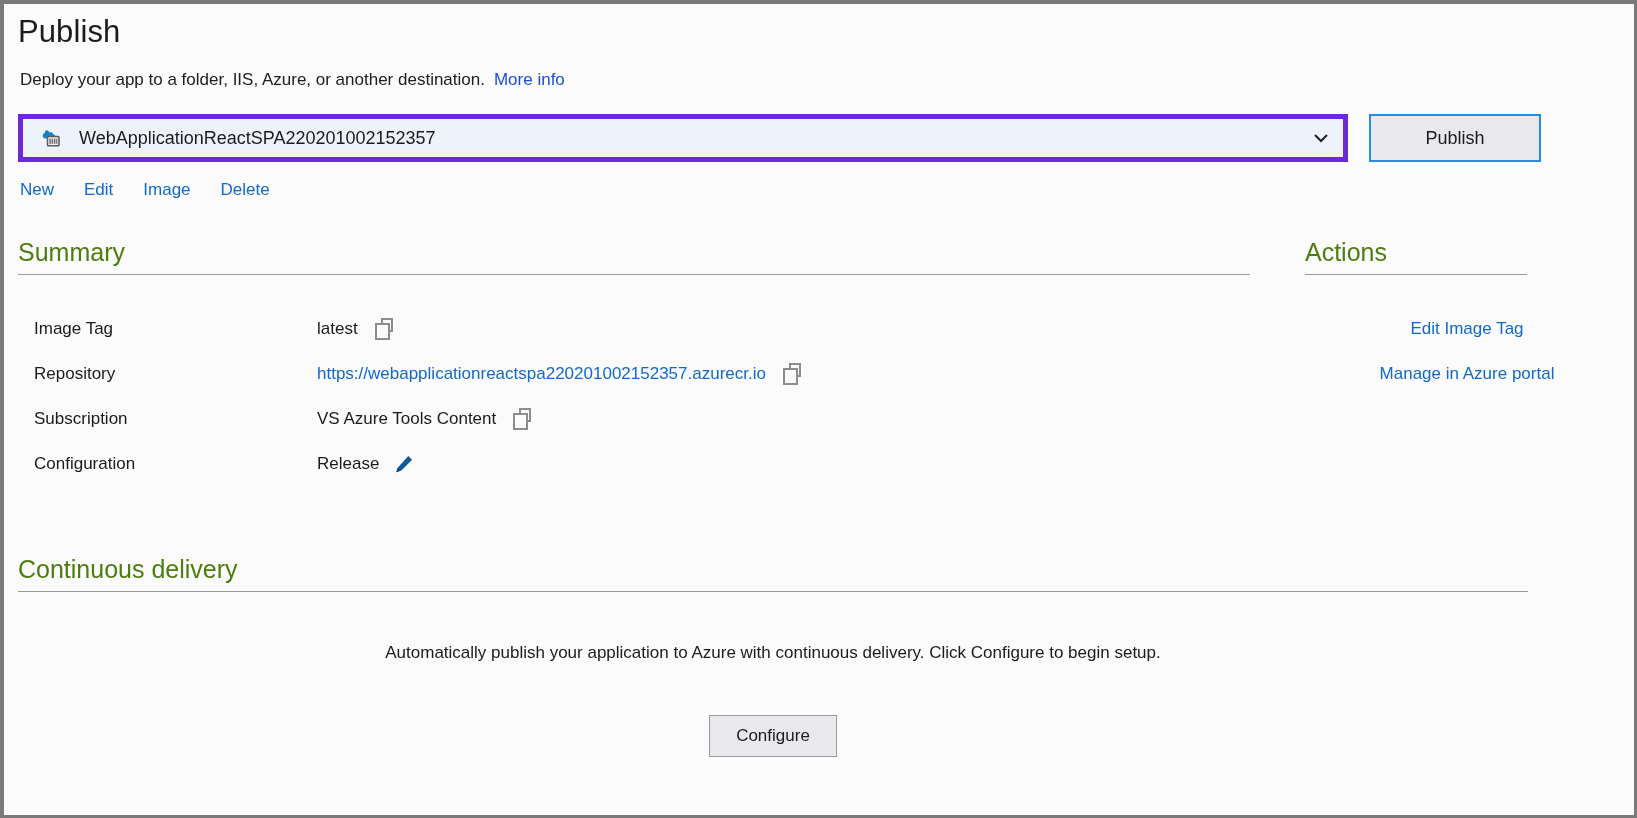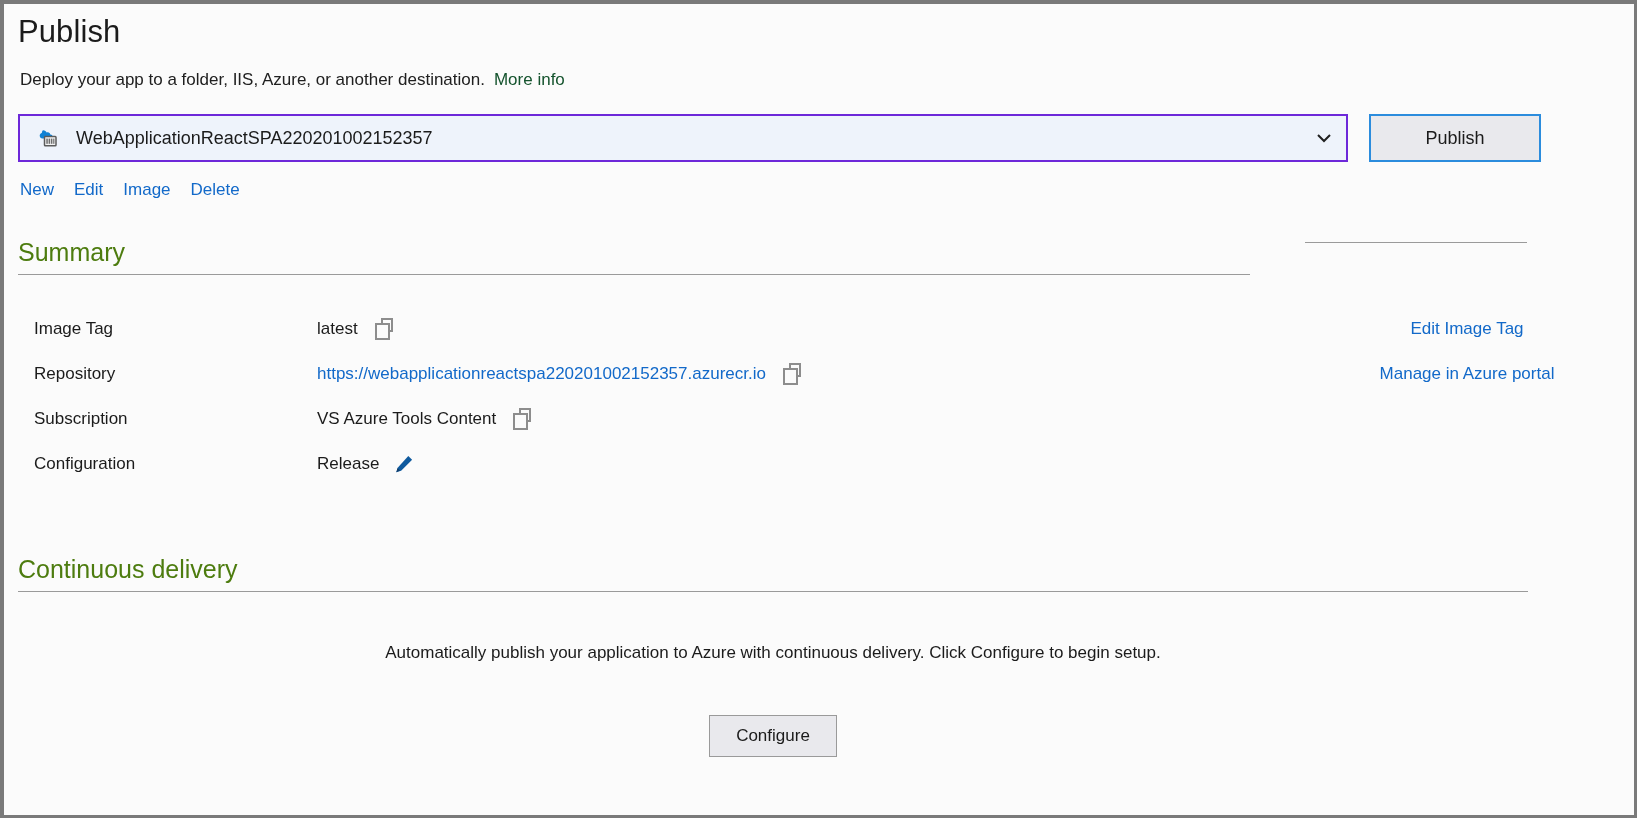--- a/index.html
+++ b/index.html
@@ -45,42 +45,42 @@
   .subtitle-row {
     position: absolute;
     left: 16px;
     top: 64px;
     font-size: 17px;
     color: #202020;
     line-height: 24px;
     white-space: nowrap;
   }
   .subtitle-row .more-info {
-    color: #14532d;
+    color: #1d4ed8;
     margin-left: 9px;
     cursor: pointer;
   }
 
   
   .profile-row {
     position: absolute;
     left: 14px;
     top: 110px;
     width: 1510px;
     height: 50px;
   }
   .profile-combo {
     position: absolute;
     left: 0;
     top: 0;
     width: 1330px;
     height: 48px;
     box-sizing: border-box;
     background: #eef3fb;
-    border: 2px solid #6d28d9;
+    border: 5px solid #6d28d9;
     display: flex;
     align-items: center;
     cursor: default;
   }
   .combo-icon {
     width: 26px;
     height: 26px;
     margin-left: 16px;
     margin-right: 14px;
     position: relative;
@@ -119,21 +119,21 @@
     cursor: pointer;
     font-family: "Liberation Sans", sans-serif;
   }
 
   
   .profile-links {
     position: absolute;
     left: 16px;
     top: 176px;
     display: flex;
-    gap: 20px;
+    gap: 30px;
     font-size: 17px;
     text-align: right;
   }
   .profile-links span {
     color: #1269c9;
     cursor: pointer;
   }
 
   
   .section {
@@ -332,20 +332,21 @@
       <span>Image</span>
       <span>Delete</span>
     </div>
 
     <div class="section" id="summary-section">
       <div class="section-title">Summary</div>
       <div class="section-rule"></div>
     </div>
 
     <div class="section" id="actions-section">
+      <div class="section-title">Actions</div>
       <div class="section-rule"></div>
     </div>
 
     <div class="summary-table">
 
       <div class="summary-row">
         <div class="summary-label">Image Tag</div>
         <div class="summary-value">
           <span>latest</span>
           <span class="copy-icon">

